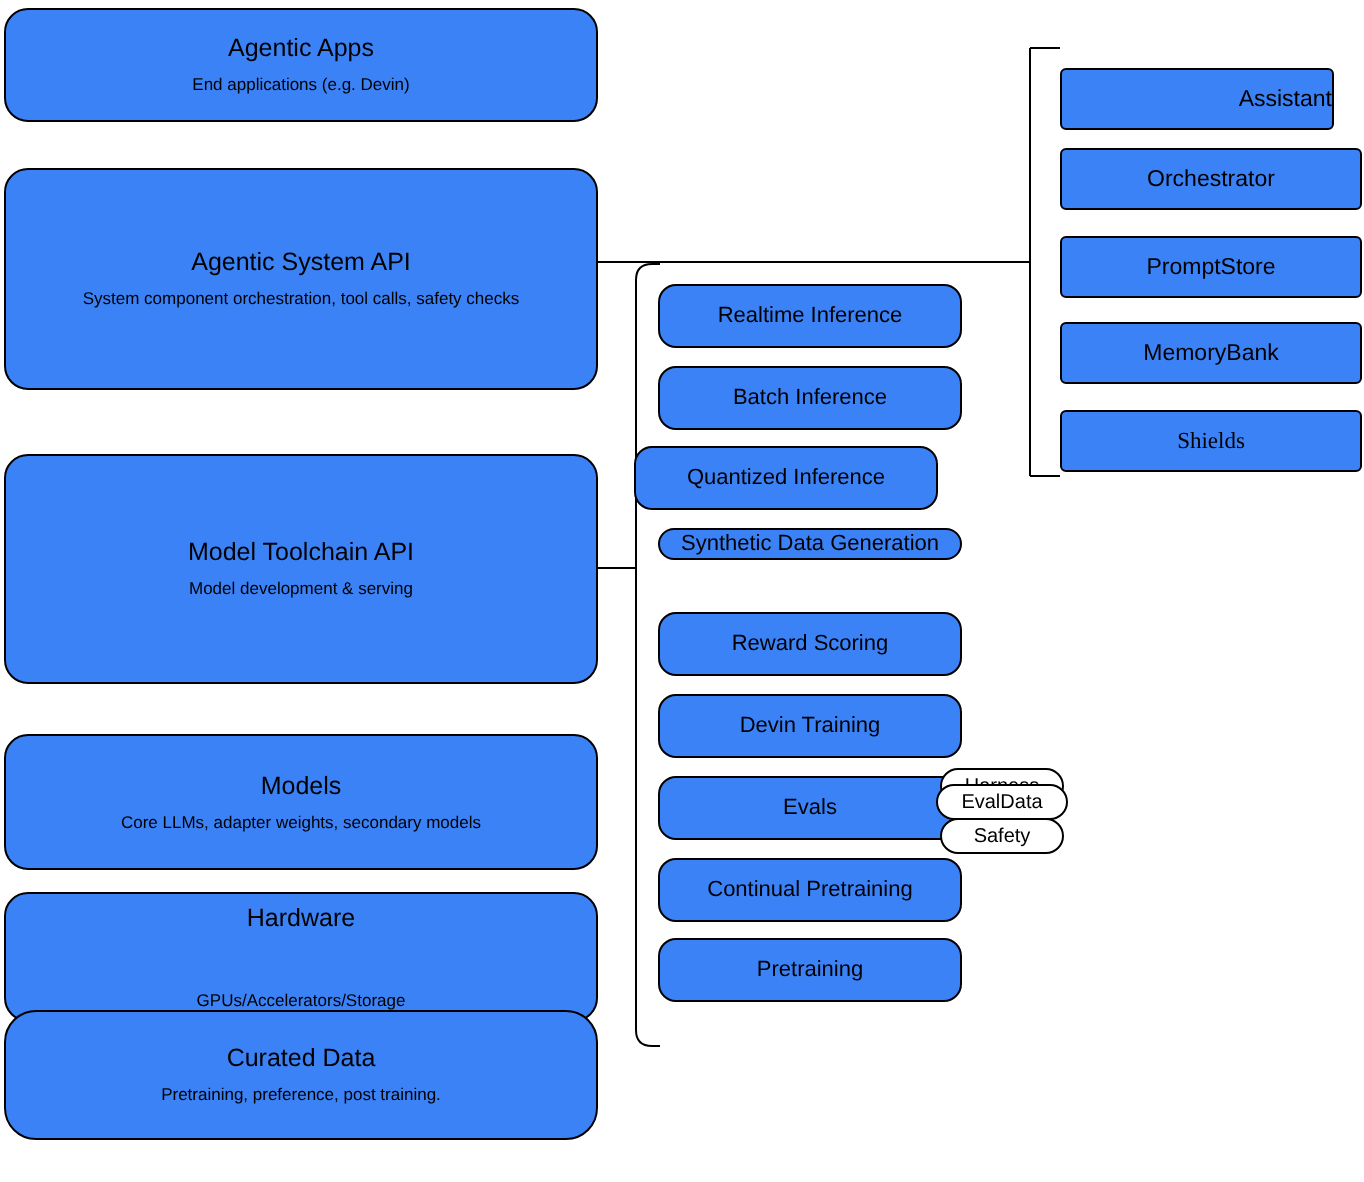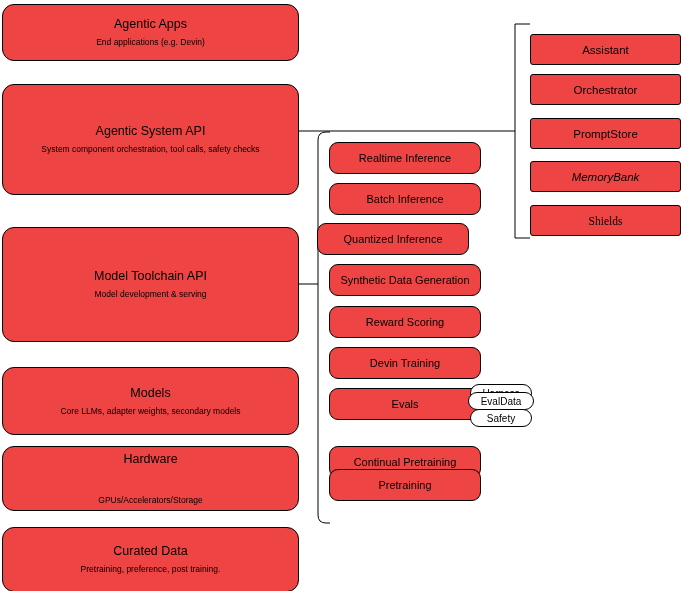--- a/index.html
+++ b/index.html
@@ -19,21 +19,21 @@
     position: absolute;
     left: 0;
     top: 0;
     width: 682px;
     height: 591px;
   }
   .box {
     position: absolute;
     box-sizing: border-box;
     border: 1px solid #000000;
-    background: #ef4444;
+    background: #3b82f6;
     display: flex;
     flex-direction: column;
     align-items: center;
     justify-content: center;
     text-align: center;
   }
   .layer {
     border-radius: 12px;
   }
   .layer .title {
@@ -103,63 +103,63 @@
   <div class="box layer" style="left:2px; top:367px; width:297px; height:68px;">
     <div class="title">Models</div>
     <div class="subtitle">Core LLMs, adapter weights, secondary models</div>
   </div>
 
   <div class="box layer" style="left:2px; top:446px; width:297px; height:65px;gap:23px;">
     <div class="title">Hardware</div>
     <div class="subtitle">GPUs/Accelerators/Storage</div>
   </div>
 
-  <div class="box layer" style="left:2px; top:527px; width:297px; height:65px;">
+  <div class="box layer" style="left:2px; top:505px; width:297px; height:65px;border-radius:16px;">
     <div class="title">Curated Data</div>
     <div class="subtitle">Pretraining, preference, post training.</div>
   </div>
 
-  <div class="box right-card" style="left:530px; top:34px; width:151px; height:31px;">
+  <div class="box right-card" style="left:530px; top:34px; width:137px; height:31px;align-items:flex-end;">
     <span>Assistant</span>
   </div>
   <div class="box right-card" style="left:530px; top:74px; width:151px; height:31px;">
     <span>Orchestrator</span>
   </div>
   <div class="box right-card" style="left:530px; top:118px; width:151px; height:31px;">
     <span>PromptStore</span>
   </div>
-  <div class="box right-card" style="left:530px; top:161px; width:151px; height:31px;font-style:italic;">
+  <div class="box right-card" style="left:530px; top:161px; width:151px; height:31px;">
     <span>MemoryBank</span>
   </div>
   <div class="box right-card" style="left:530px; top:205px; width:151px; height:31px;font-family:Liberation Serif, serif;">
     <span>Shields</span>
   </div>
 
   <div class="box pill" style="left:329px; top:142px; width:152px; height:32px;">
     <span>Realtime Inference</span>
   </div>
   <div class="box pill" style="left:329px; top:183px; width:152px; height:32px;">
     <span>Batch Inference</span>
   </div>
   <div class="box pill" style="left:317px; top:223px; width:152px; height:32px;">
     <span>Quantized Inference</span>
   </div>
-  <div class="box pill" style="left:329px; top:264px; width:152px; height:32px;">
+  <div class="box pill" style="left:329px; top:264px; width:152px; height:16px;">
     <span>Synthetic Data Generation</span>
   </div>
   <div class="box pill" style="left:329px; top:306px; width:152px; height:32px;">
     <span>Reward Scoring</span>
   </div>
   <div class="box pill" style="left:329px; top:347px; width:152px; height:32px;">
     <span>Devin Training</span>
   </div>
   <div class="box pill" style="left:329px; top:388px; width:152px; height:32px;">
     <span>Evals</span>
   </div>
-  <div class="box pill" style="left:329px; top:429px; width:152px; height:32px;margin-top:17px;">
+  <div class="box pill" style="left:329px; top:429px; width:152px; height:32px;">
     <span>Continual Pretraining</span>
   </div>
   <div class="box pill" style="left:329px; top:469px; width:152px; height:32px;">
     <span>Pretraining</span>
   </div>
 
   <div class="box capsule" style="left:470px; top:384px; width:62px; height:18px;">
     <span>Harness</span>
   </div>
   <div class="box capsule" style="left:468px; top:392px; width:66px; height:18px;">

